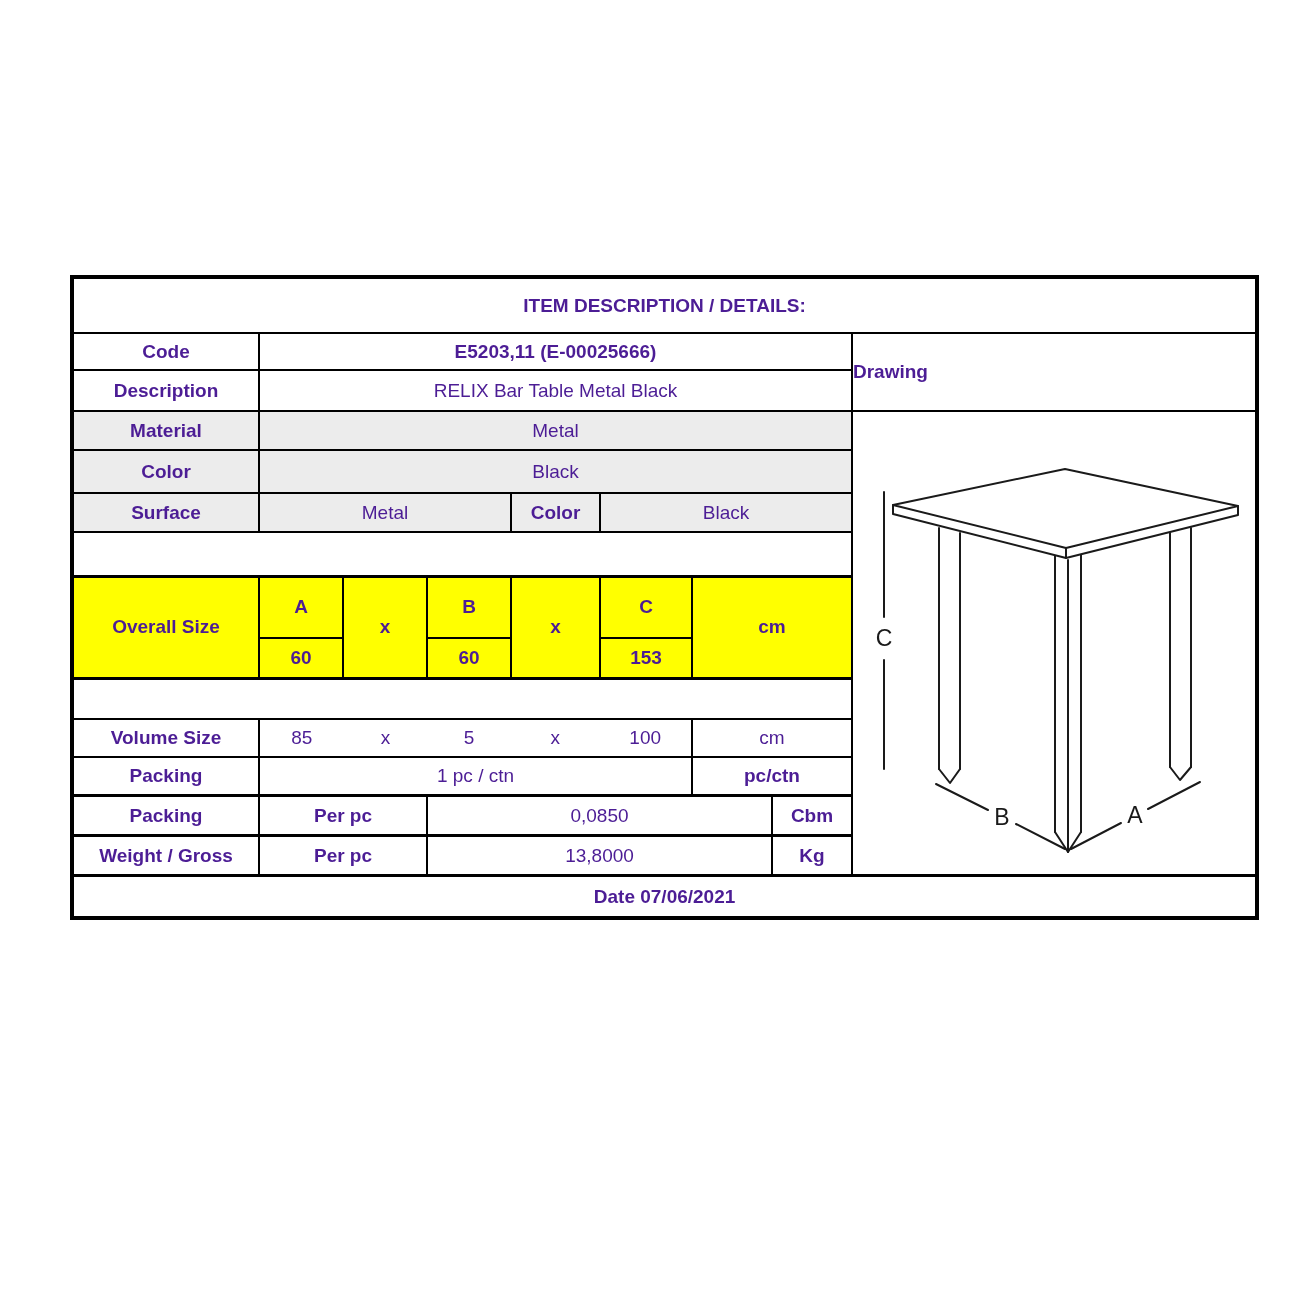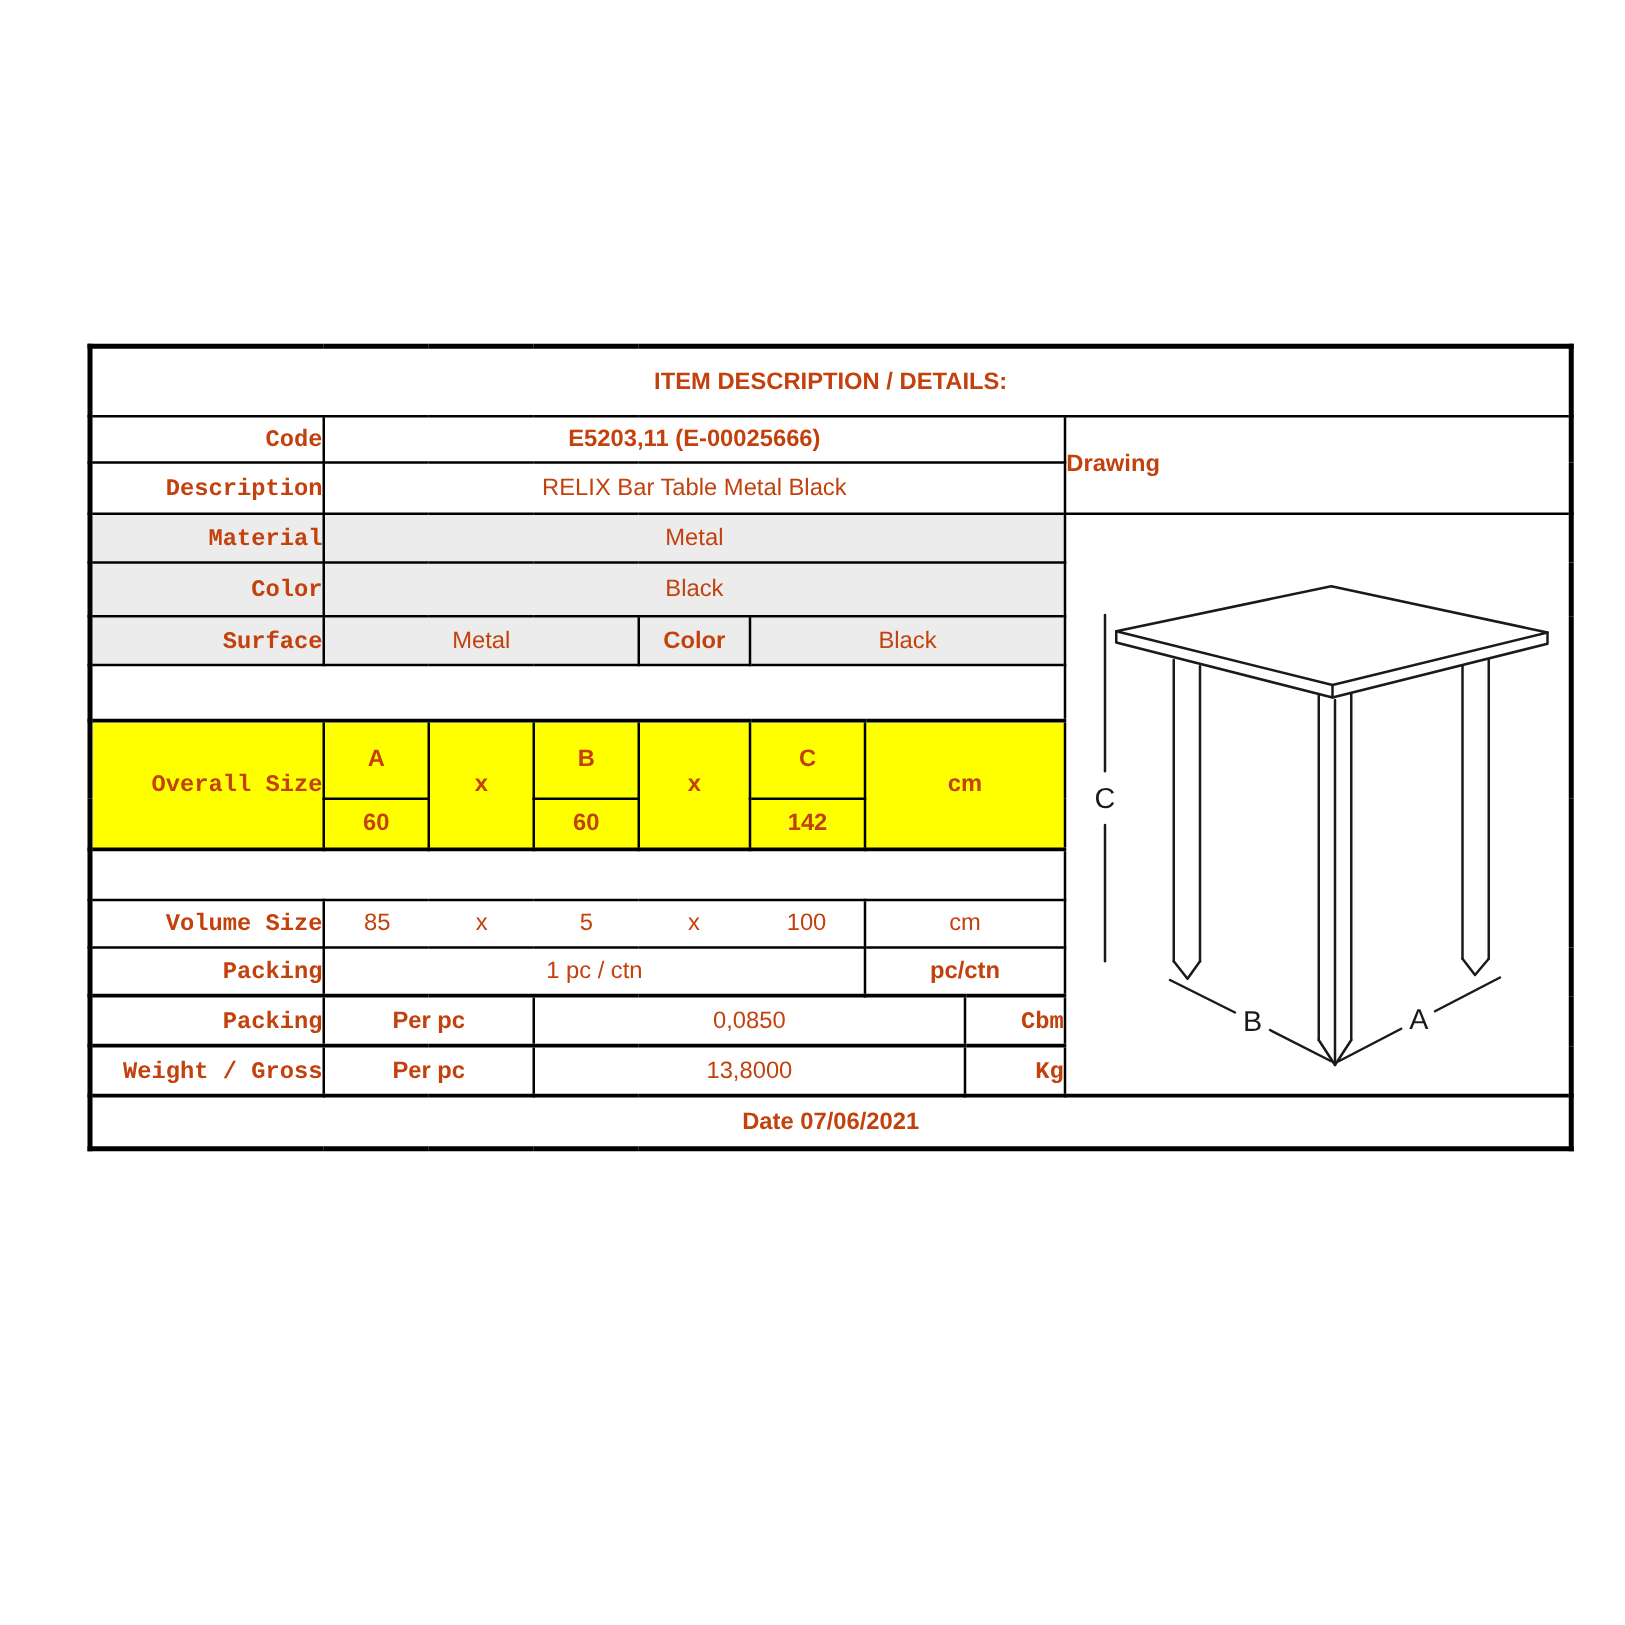--- a/index.html
+++ b/index.html
@@ -2,21 +2,21 @@
 <html><head>
 <meta charset="utf-8">
 <style>
   html, body { margin: 0; padding: 0; background: #ffffff; }
   .page {
     position: relative;
     width: 1160px;
     height: 1300px;
     background: #ffffff;
     font-family: "Liberation Sans", sans-serif;
-    color: #c2410c;
+    color: #4c1d95;
   }
   table.spec {
     position: absolute;
     left: 70px;
     top: 275px;
     width: 1185px;
     border-collapse: collapse;
     table-layout: fixed;
     border: 4px solid #000000;
   }
@@ -30,23 +30,22 @@
   td.title-cell {
     height: 53px;
     text-align: center;
     font-weight: bold;
     font-size: 20px;
     border-bottom: 3px solid #000000;
   }
   td.lbl {
     font-weight: bold;
     font-size: 20px;
-    text-align: right;
+    text-align: center;
     padding-left: 8px;
-    font-family: Liberation Mono, monospace;
   }
   td.ctr { text-align: center; }
   td.bold { font-weight: bold; }
   tr.shade td { background: #ececec; }
   tr.shade td.drawing-area, td.drawing-area { background: #ffffff; }
   tr.gap td { background: #ffffff; border-left: 2px solid #000; border-right: 2px solid #000; }
   tr.yellow td { background: #ffff00; font-weight: bold; }
   tr.yellow td.thick-top { border-top: 3px solid #000000; }
   tr.gap2 td { border-top: 3px solid #000000; }
   tr.vol td, tr.date-row td { border-top: 3px solid #000000; }
@@ -167,21 +166,21 @@
       <td class="ctr thick-top">A</td>
       <td class="ctr thick-top" rowspan="2">x</td>
       <td class="ctr thick-top">B</td>
       <td class="ctr thick-top" rowspan="2">x</td>
       <td class="ctr thick-top">C</td>
       <td class="ctr thick-top" colspan="2" rowspan="2">cm</td>
     </tr>
     <tr style="height:41px" class="yellow">
       <td class="ctr">60</td>
       <td class="ctr">60</td>
-      <td class="ctr">142</td>
+      <td class="ctr">153</td>
     </tr>
 
     <tr style="height:40px" class="gap gap2">
       <td colspan="8"></td>
     </tr>
 
     <tr style="height:38px">
       <td class="lbl">Volume Size</td>
       <td colspan="5">
         <div class="psz">

